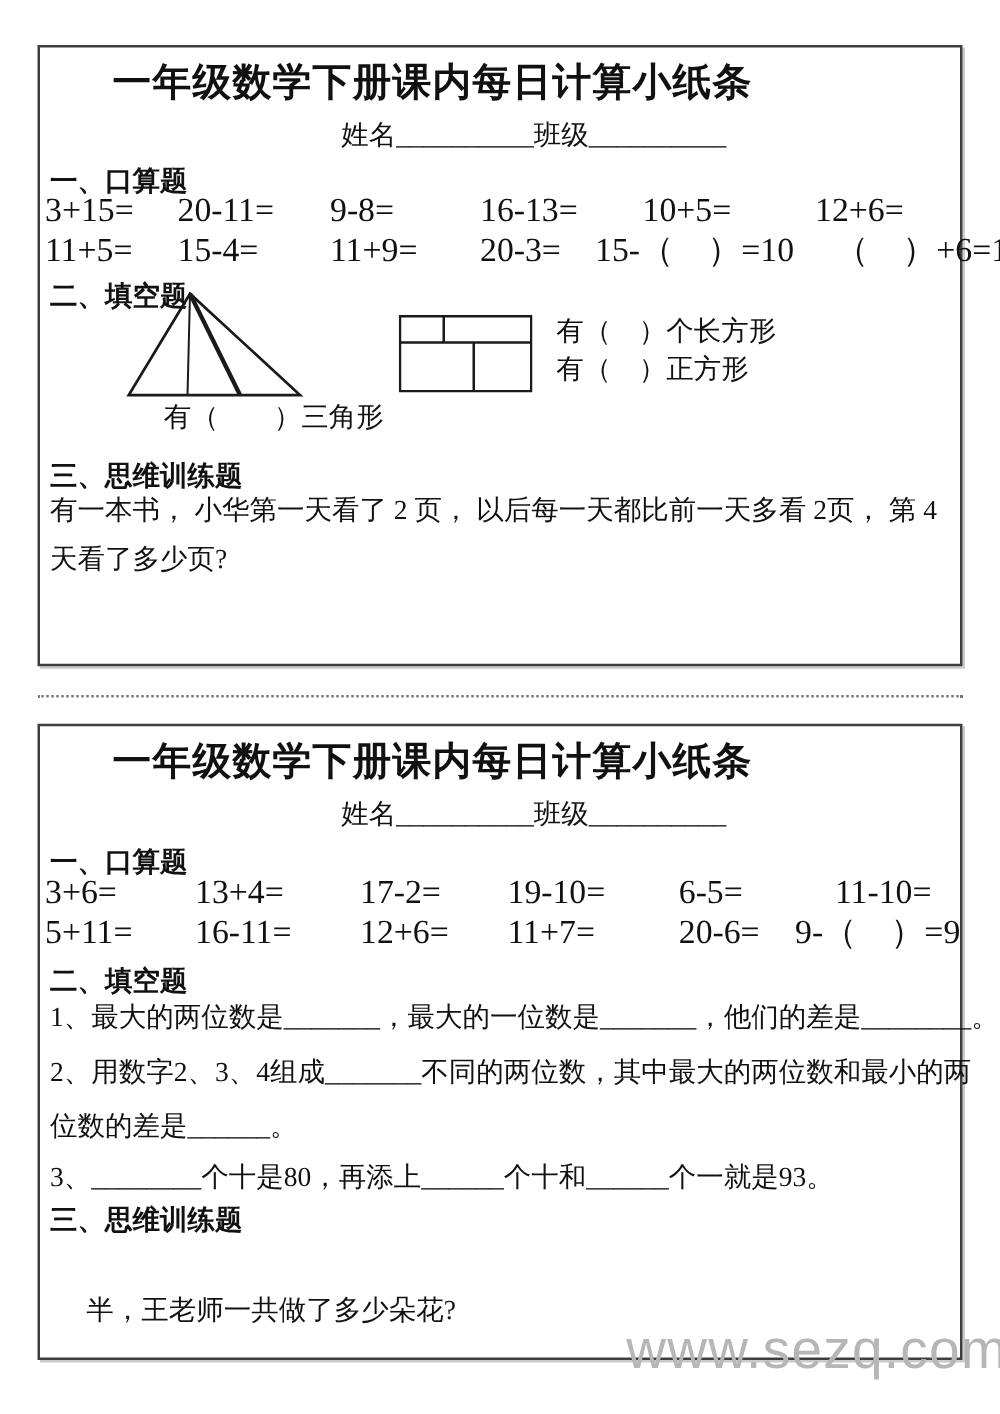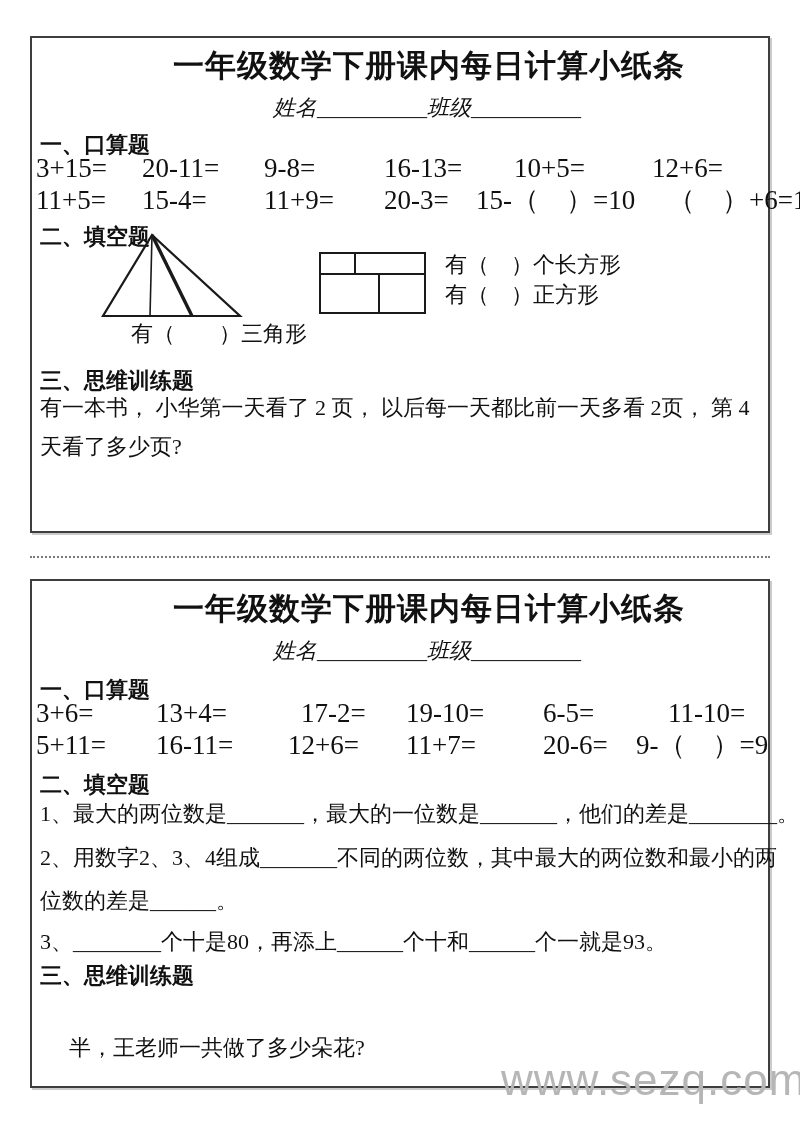--- a/index.html
+++ b/index.html
@@ -13,43 +13,43 @@
     border:2px solid #3e3e3e;box-sizing:border-box;
     box-shadow:2px 2px 0 rgba(140,140,140,0.45);
   }
   #panel1{top:36px;height:497px;}
   #panel2{top:579px;height:509px;}
   .cutline{
     position:absolute;left:30px;top:556px;width:740px;height:0;
     border-top:2px dotted #7a7a7a;
   }
   .title{
-    position:absolute;top:7px;left:0;right:0;text-align:center;
+    position:absolute;top:7px;left:0;right:0;
     padding-left:58px;font-size:31px;font-weight:bold;letter-spacing:1px;
     white-space:nowrap;
   }
-  .nameline{position:absolute;left:241px;top:55px;font-size:22px;white-space:nowrap;font-style:italic;}
+  .nameline{position:absolute;left:241px;top:55px;font-size:22px;white-space:nowrap;}
   .h{
     position:absolute;left:8px;font-size:22px;font-weight:bold;
     font-family:"Liberation Sans","DejaVu Sans",sans-serif;white-space:nowrap;
   }
   .row{position:absolute;left:0;width:100%;height:34px;}
   .eq{position:absolute;font-size:27px;white-space:nowrap;line-height:34px;top:0;}
   
   .p1-r1{top:113px;} .p1-r2{top:145px;}
   .p1-r1 .eq:nth-child(1){left:4px;}  .p1-r1 .eq:nth-child(2){left:110px;}
   .p1-r1 .eq:nth-child(3){left:232px;}.p1-r1 .eq:nth-child(4){left:352px;}
   .p1-r1 .eq:nth-child(5){left:482px;}.p1-r1 .eq:nth-child(6){left:620px;}
   .p1-r2 .eq:nth-child(1){left:4px;}  .p1-r2 .eq:nth-child(2){left:110px;}
   .p1-r2 .eq:nth-child(3){left:232px;}.p1-r2 .eq:nth-child(4){left:352px;}
   .p1-r2 .eq:nth-child(5){left:444px;}.p1-r2 .eq:nth-child(6){left:592px;padding-left:44px;}
   
   .p2-r1{top:115px;} .p2-r2{top:147px;}
   .p2-r1 .eq:nth-child(1){left:4px;}  .p2-r1 .eq:nth-child(2){left:124px;}
-  .p2-r1 .eq:nth-child(3){left:256px;margin-left:13px;}.p2-r1 .eq:nth-child(4){left:374px;}
+  .p2-r1 .eq:nth-child(3){left:256px;}.p2-r1 .eq:nth-child(4){left:374px;}
   .p2-r1 .eq:nth-child(5){left:511px;}.p2-r1 .eq:nth-child(6){left:636px;}
   .p2-r2 .eq:nth-child(1){left:4px;}  .p2-r2 .eq:nth-child(2){left:124px;}
   .p2-r2 .eq:nth-child(3){left:256px;}.p2-r2 .eq:nth-child(4){left:374px;}
   .p2-r2 .eq:nth-child(5){left:511px;}.p2-r2 .eq:nth-child(6){left:604px;}
   
   .p1-h1{top:92px;}  .p1-h2{top:184px;} .p1-h3{top:328px;}
   .p2-h1{top:94px;}  .p2-h2{top:189px;} .p2-h3{top:380px;}
   
   .fig{position:absolute;}
   #tri-svg{left:64px;top:193px;}

